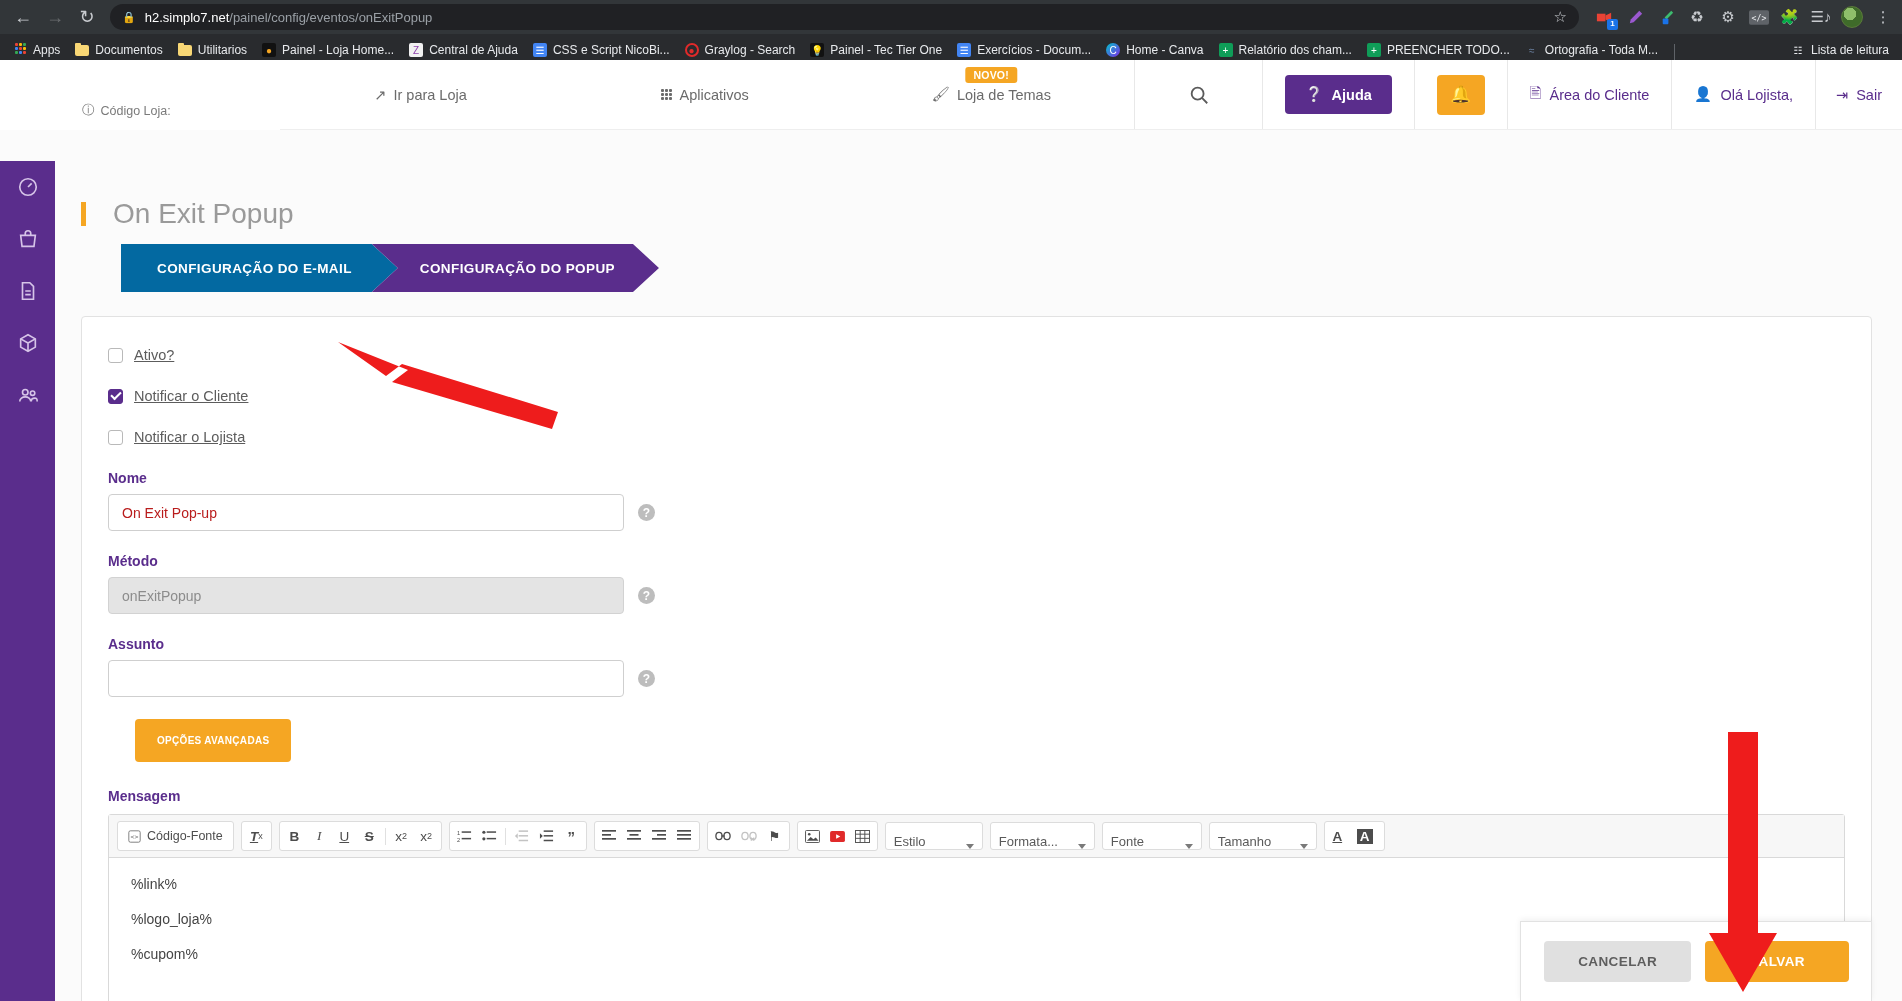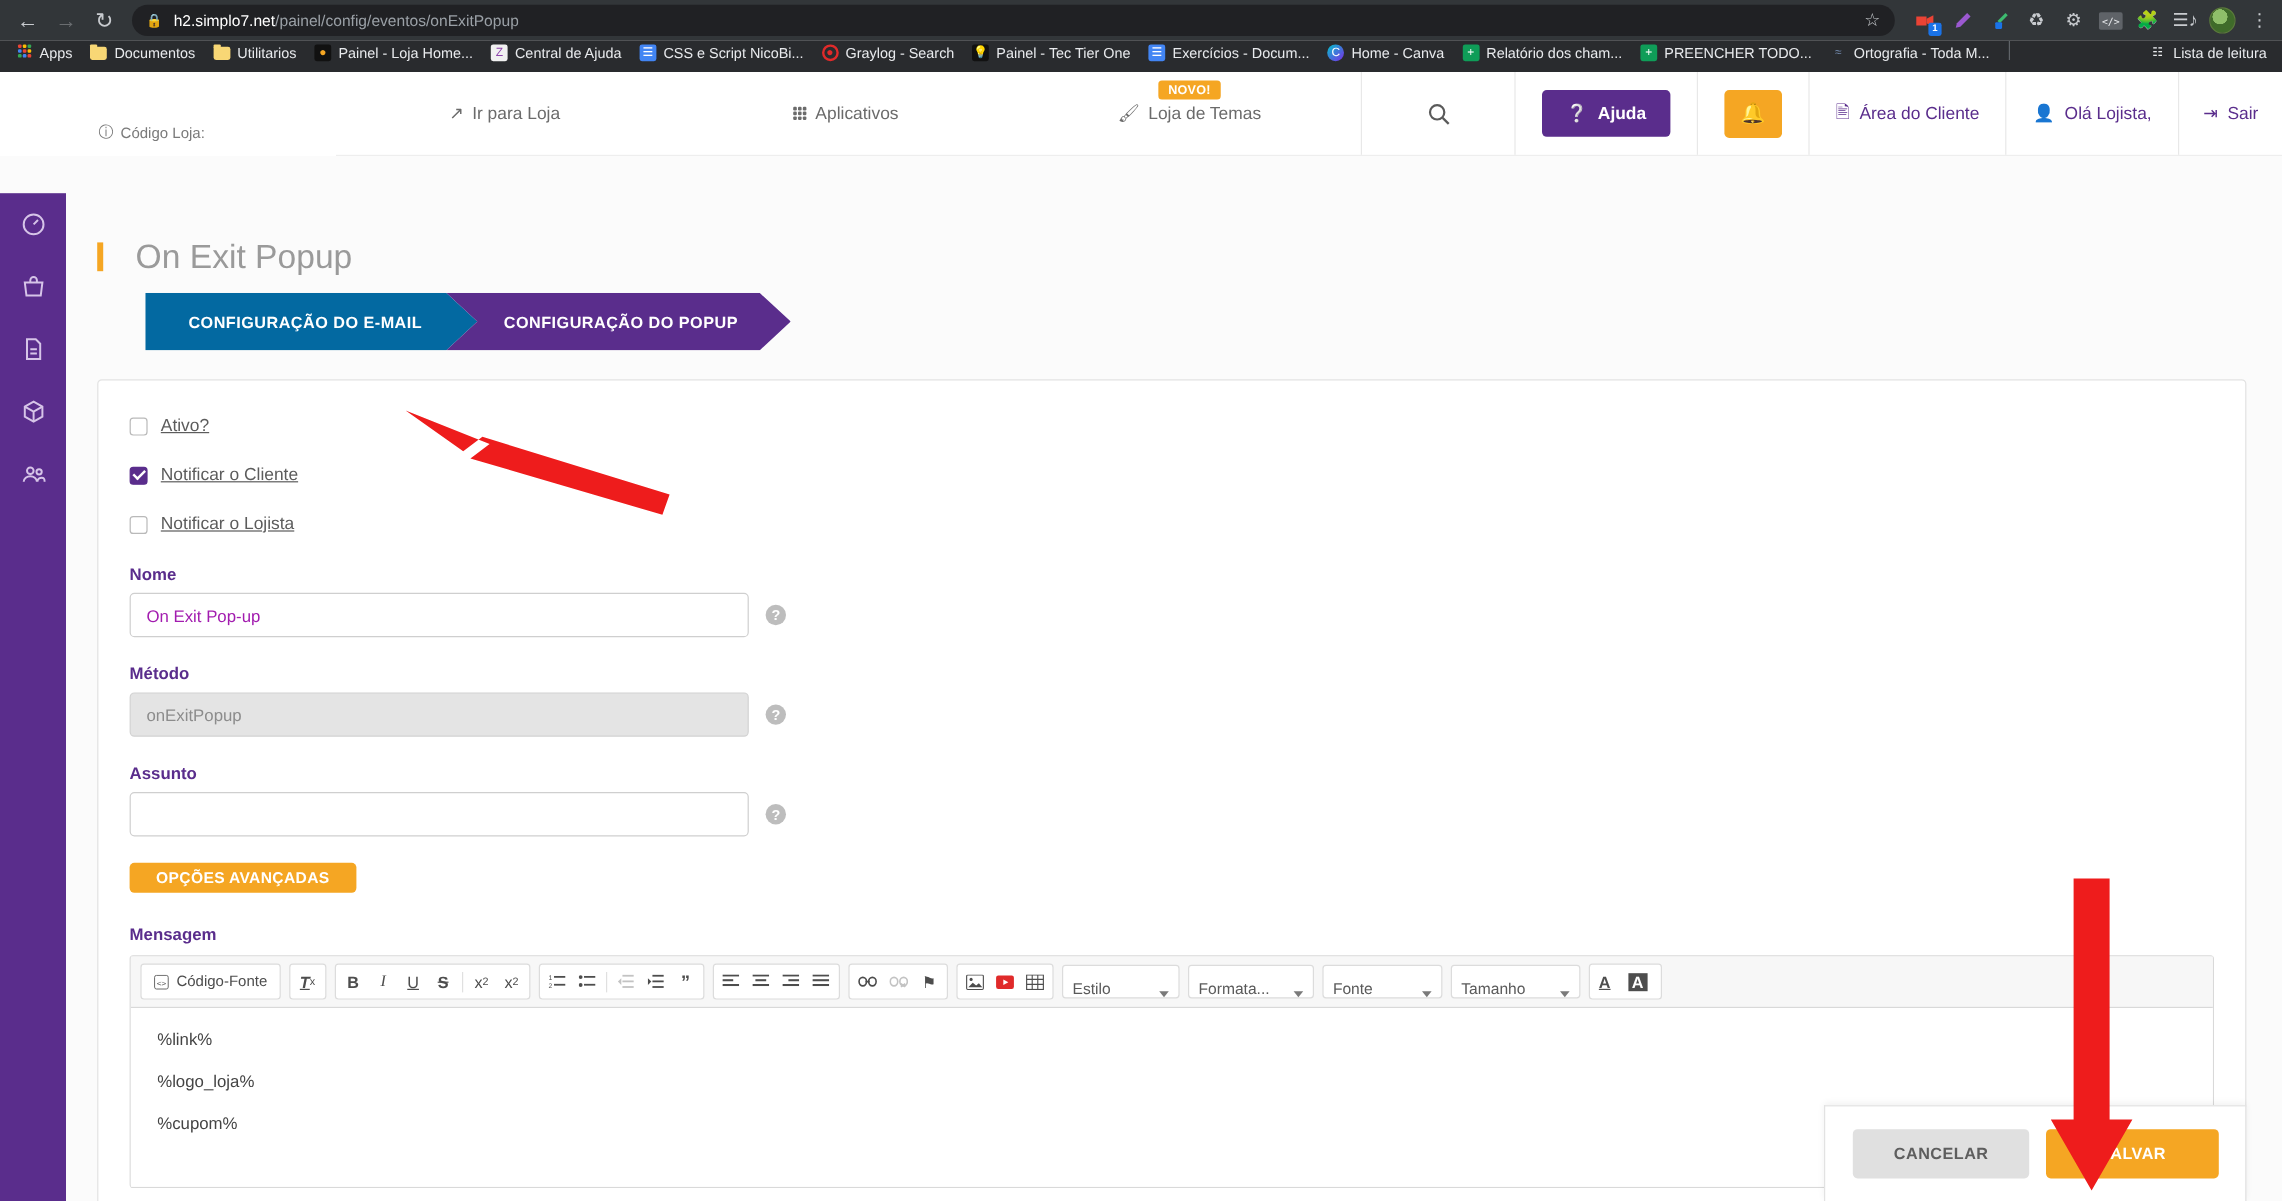--- a/index.html
+++ b/index.html
@@ -39,21 +39,21 @@
     font-size: 8px; line-height: 10px; min-width: 11px; height: 11px; border-radius: 2px;
     text-align: center; padding: 0 1px; font-weight: bold;
   }
   .avatar-ext {
     width: 22px; height: 22px; border-radius: 50%;
     background: radial-gradient(circle at 40% 35%, #8fbf6a 0 35%, #3f6b2a 36% 100%);
     border: 1px solid #5a7a3a;
   }
 
   .bookmarks {
-    height: 26px; background: #292b2e; display: flex; align-items: flex-start;
+    height: 26px; background: #292b2e; display: flex; align-items: flex-end;
     padding: 0 6px; gap: 1px; font-size: 12px; color: #e8eaed; overflow: hidden;
   }
   .bm { display: flex; align-items: center; gap: 6px; padding: 3px 7px; border-radius: 4px;
         white-space: nowrap; flex: 0 0 auto; }
   .bm-ico { width: 14px; height: 14px; display: flex; align-items: center; justify-content: center;
             font-size: 10px; border-radius: 2px; flex: 0 0 auto; }
   .ic-apps { display: grid; grid-template-columns: repeat(3,3px); grid-template-rows: repeat(3,3px);
              gap: 1px; }
   .ic-apps i { display: block; width: 3px; height: 3px; border-radius: 1px; }
   .ic-folder { width: 14px; height: 11px; background: #f8d775; border-radius: 1px 2px 2px 2px;
@@ -139,32 +139,32 @@
   .chk.on { background: #5a2d8c; border-color: #5a2d8c; display: flex; align-items: center;
             justify-content: center; }
   .chk.on:after { content: ''; width: 4px; height: 8px; border: solid #fff;
                   border-width: 0 2px 2px 0; transform: rotate(45deg) translate(-1px,-1px); }
   .chk-label { font-size: 14.5px; color: #5c5c5c; text-decoration: underline; }
 
   .field-label { font-size: 14px; color: #5a2d8c; font-weight: bold; margin-bottom: 8px; }
   .field-row { display: flex; align-items: center; gap: 14px; margin-bottom: 22px; }
   .inp {
     width: 516px; height: 37px; border: 1px solid #cfcfcf; border-radius: 4px;
-    background: #fff; padding: 0 13px; font-size: 14px; color: #a21caf;
+    background: #fff; padding: 0 13px; font-size: 14px; color: #b91c1c;
     font-family: "Liberation Sans", sans-serif;
   }
   .inp.disabled { background: #e4e4e4; border-color: #d2d2d2; color: #8c8c8c; }
   .inp::placeholder { color: #9a9a9a; }
   .help-ico { width: 17px; height: 17px; border-radius: 50%; background: #bdbdbd; color: #fff;
               font-size: 12px; font-weight: bold; display: flex; align-items: center;
               justify-content: center; flex: 0 0 auto; }
 
   .btn-adv { background: #f5a623; color: #fff; border: none; border-radius: 4px;
-             padding: 5px 22px; font-size: 13px; font-weight: bold; letter-spacing: .3px;
-             cursor: pointer; }
+             padding: 16px 22px; font-size: 10px; font-weight: bold; letter-spacing: .3px;
+             cursor: pointer; margin-left: 27px; }
 
   
   .editor { margin-top: 10px; border: 1px solid #d9d9d9; border-radius: 3px; background: #f7f7f7; }
   .ed-toolbar { display: flex; align-items: center; gap: 7px; padding: 6px 8px;
                 background: #f7f7f7; flex-wrap: nowrap; }
   .tgroup { display: flex; align-items: center; background: #fff; border: 1px solid #dcdcdc;
             border-radius: 3px; padding: 1px 2px; }
   .tbtn { min-width: 25px; height: 26px; display: flex; align-items: center; justify-content: center;
           color: #4d4d4d; font-size: 13.5px; padding: 0 5px; }
   .tbtn.dim { color: #c3c3c3; }

